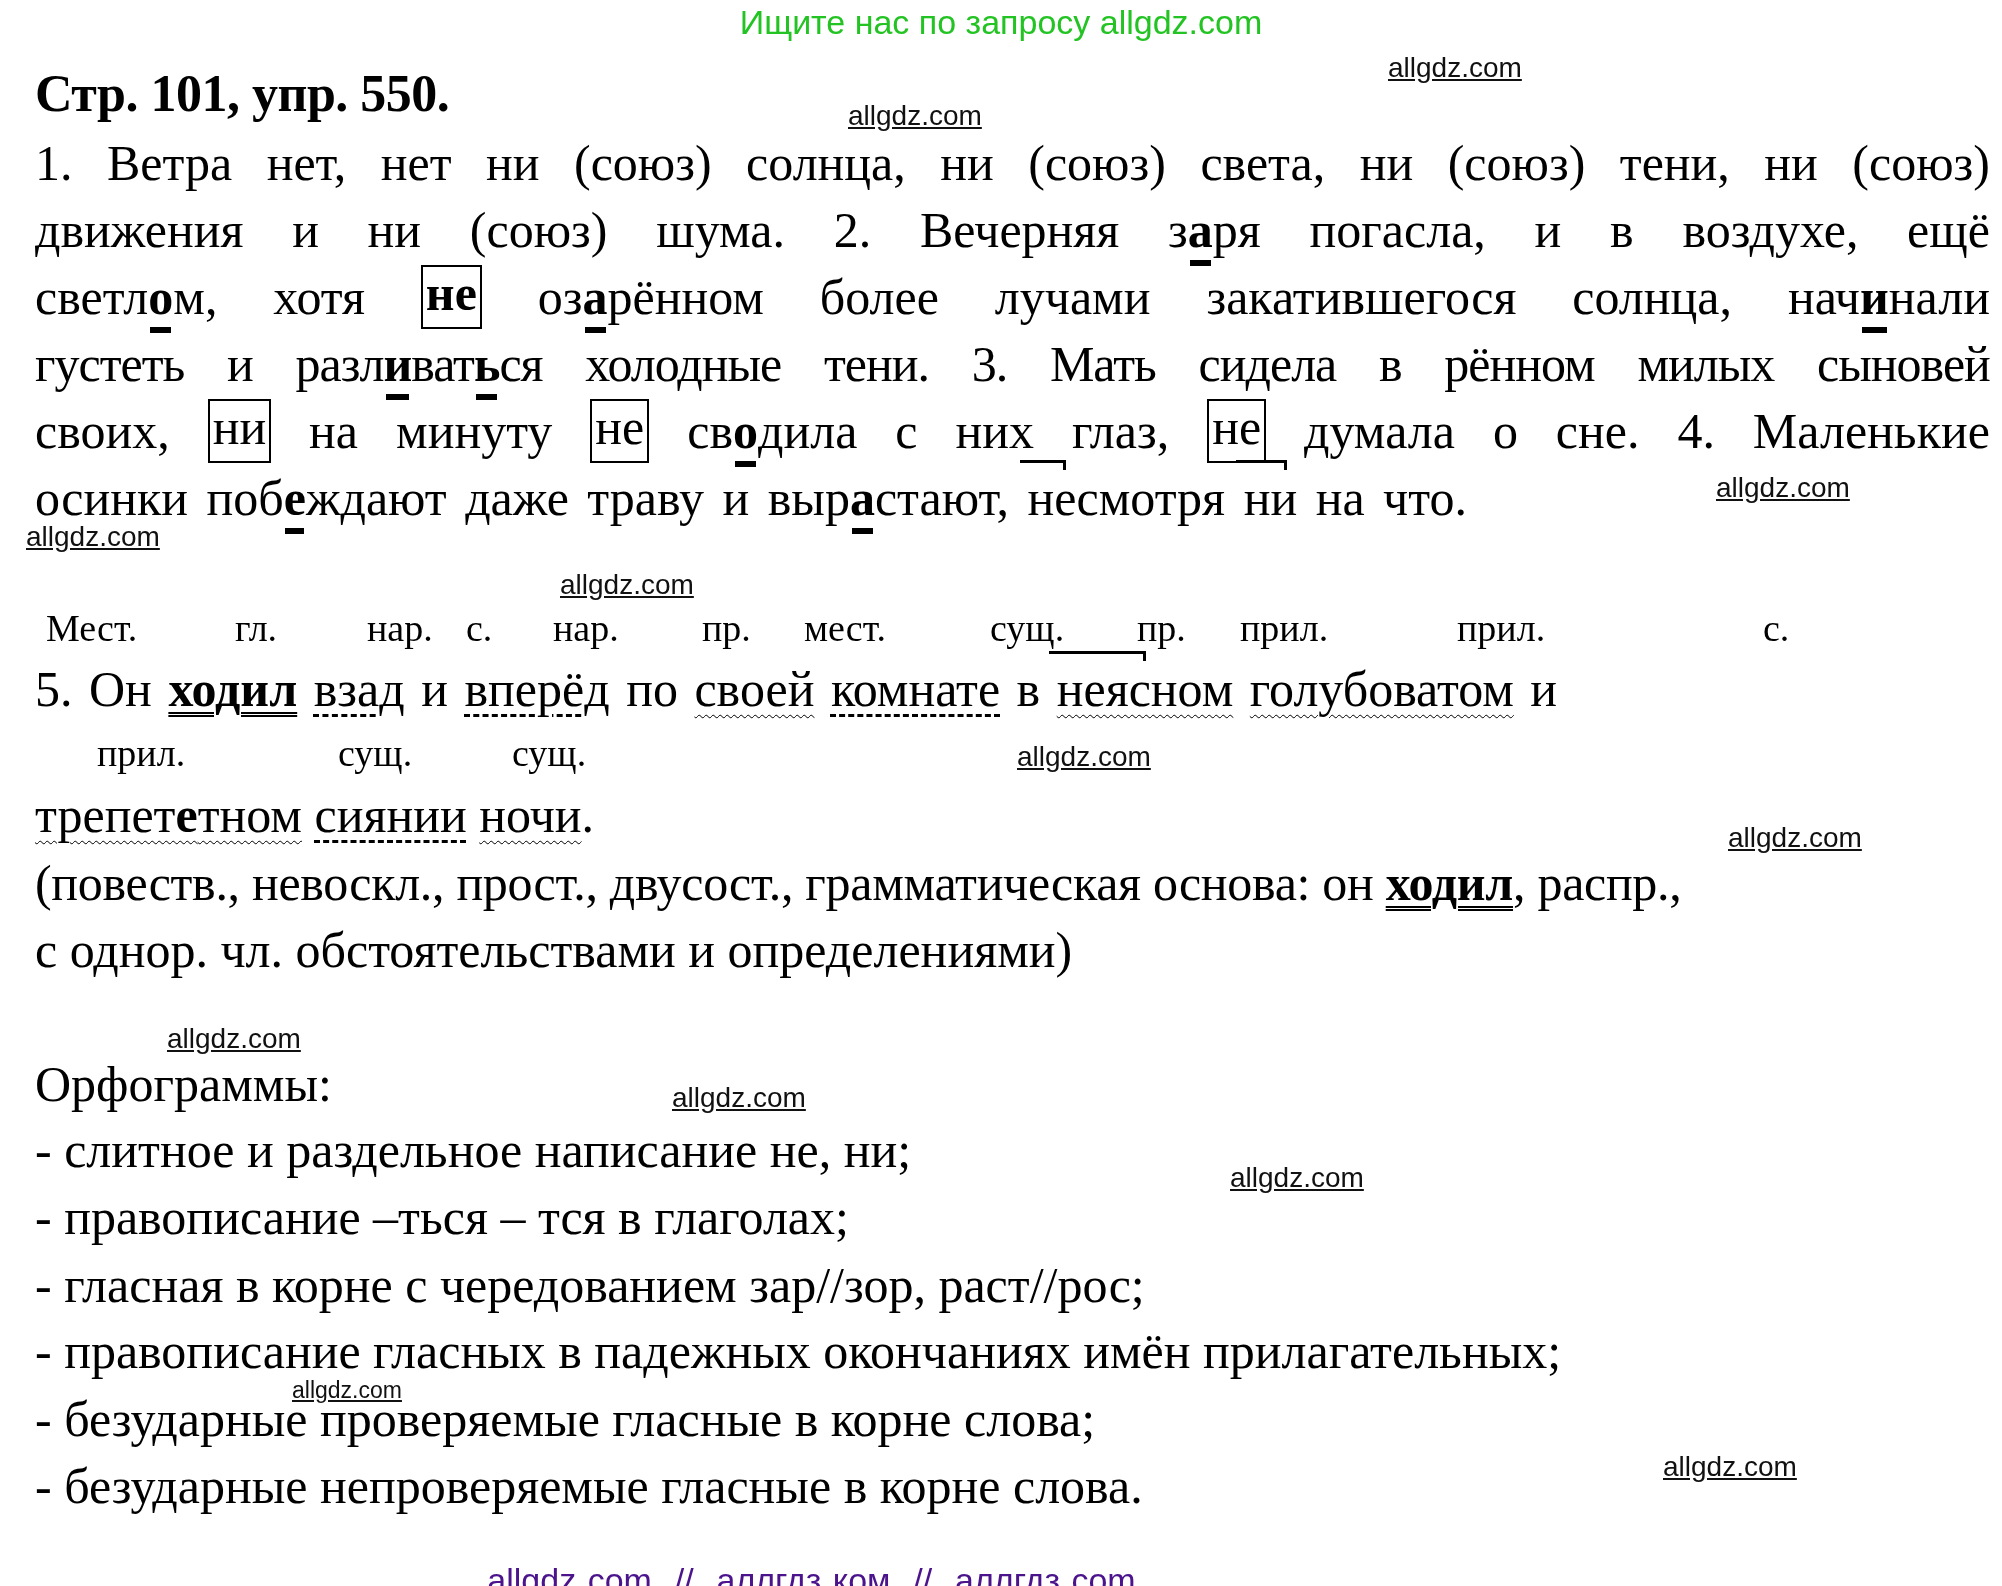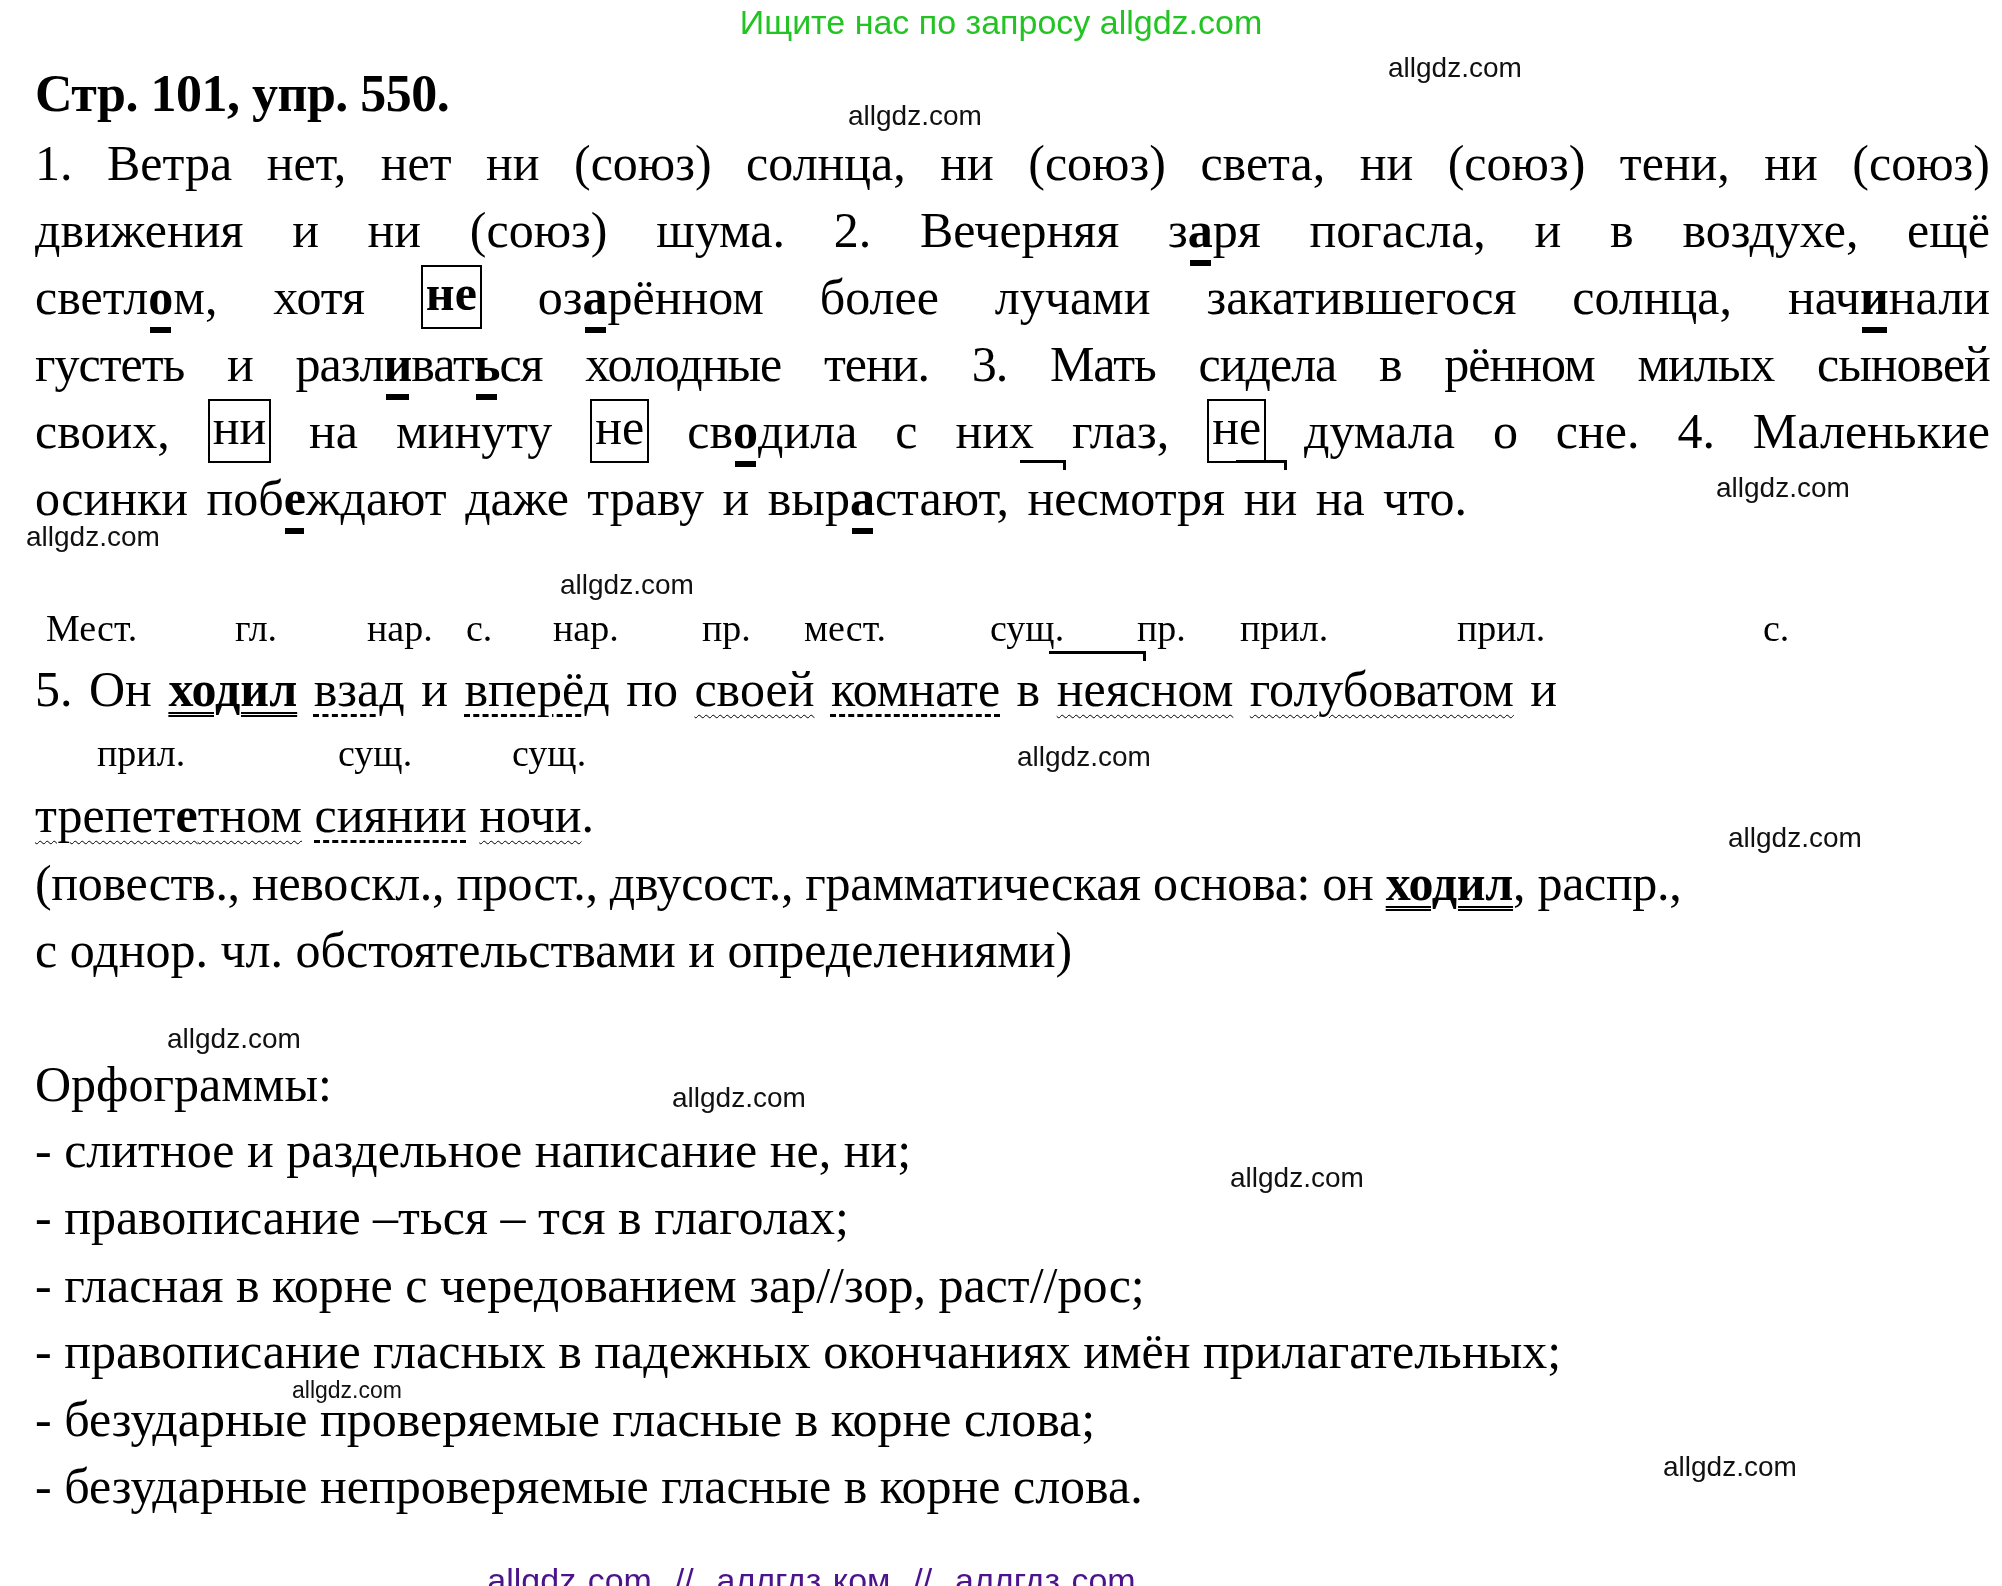--- a/index.html
+++ b/index.html
@@ -11,21 +11,21 @@
   .banner { position:absolute; left:0; width:2002px; top:2px; text-align:center;
             font-size:34px; color:#22c322; line-height:40px; }
   .heading { position:absolute; left:35px; top:62px; font-size:52px; font-weight:bold;
              line-height:64px; letter-spacing:-0.5px; }
   .line { position:absolute; left:35px; width:1955px; font-size:50px; line-height:64px;
           white-space:nowrap; }
   .just { display:flex; justify-content:space-between; }
   .just > span { display:inline-block; }
   .line.free { width:auto; }
 
-  .wm { position:absolute; font-size:28px; color:#111; line-height:32px; white-space:nowrap; }
+  .wm { position:absolute; font-size:28px; color:#111; line-height:32px; white-space:nowrap;text-decoration:underline; }
 
   .pos-row { position:absolute; font-size:38px; line-height:44px; }
   .pos-row span { position:absolute; white-space:nowrap; top:0; }
 
   
   .m { font-weight:bold; position:relative; display:inline-block; }
   .m::after { content:""; position:absolute; left:8%; right:8%; bottom:-4px; height:6px; background:#000; }
   .box { border:2.5px solid #000; padding:0 3px; display:inline-block; line-height:52px; }
   .box.b { font-weight:bold; }
   .pref { position:relative; display:inline-block; }

